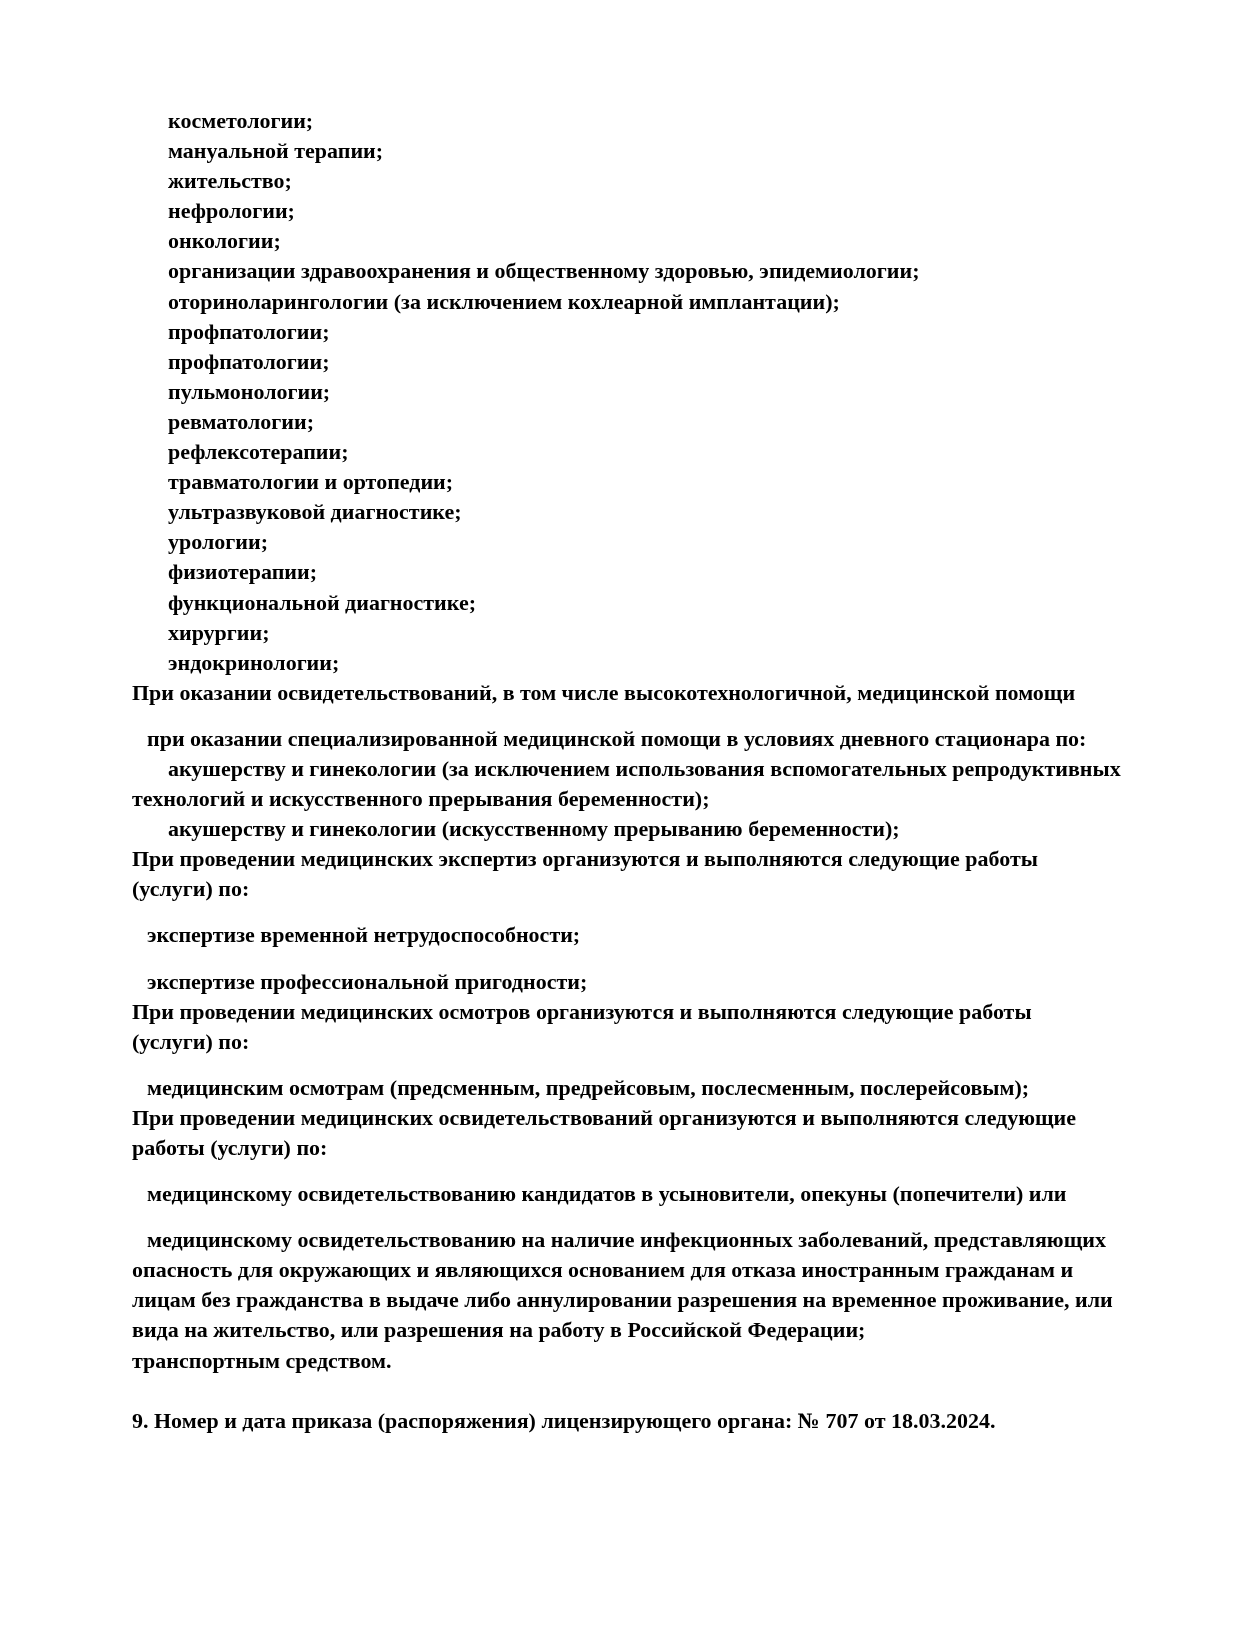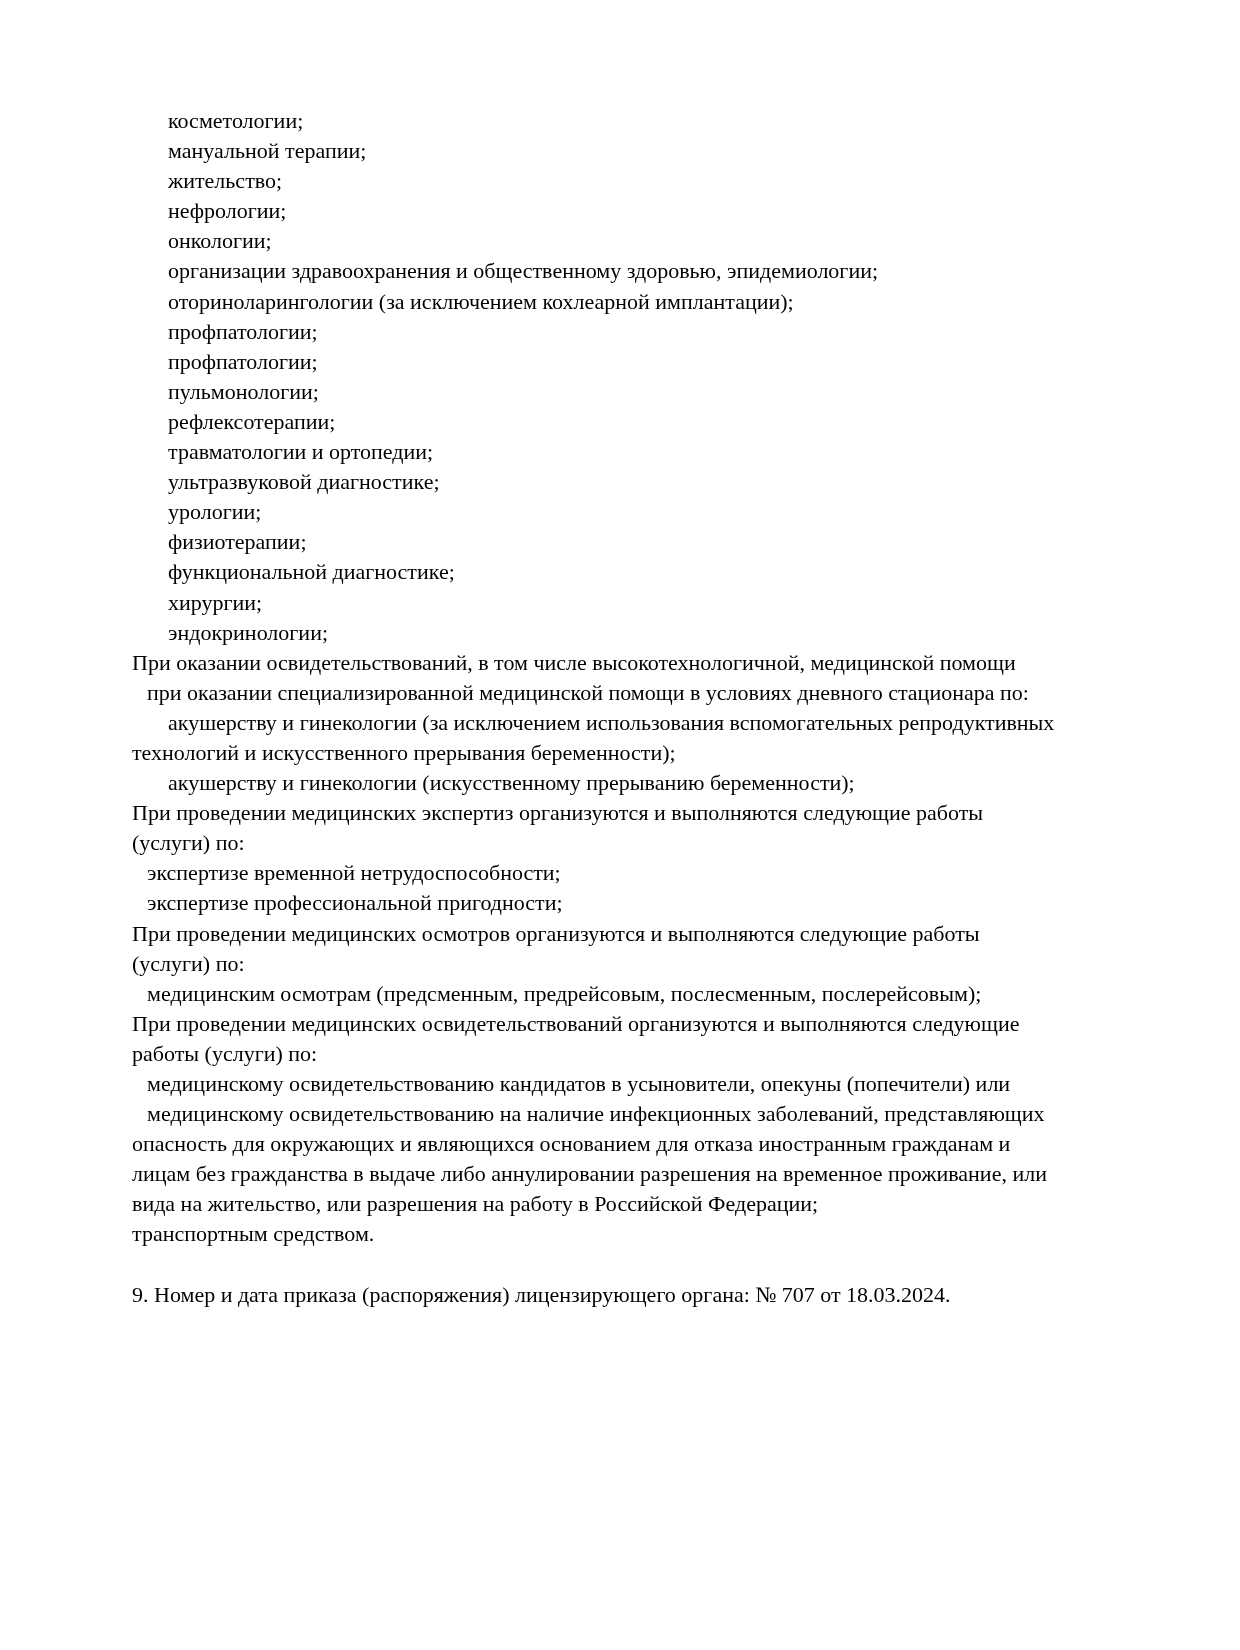--- a/index.html
+++ b/index.html
@@ -16,45 +16,46 @@
     font-family: "Liberation Serif", "DejaVu Serif", serif;
   }
   .text-block {
     position: absolute;
     left: 132px;
     top: 106px;
     right: 60px;
     color: #000000;
     font-size: 22px;
     line-height: 30.1px;
-    font-weight: 400;
+    font-weight: 700;
   }
   .line {
     white-space: pre;
     min-height: 30.1px;
   }
   .indent-0 { padding-left: 0; }
-  .indent-1 { padding-left: 15px; }
+  .indent-1 { padding-left: 15px; margin-top: 16px; }
   .indent-2 { padding-left: 36px; }
 </style>
 </head>
 <body>
 
 <div class="page">
   <div class="text-block" id="lines-container">
       <div class="line indent-2">косметологии;</div>
       <div class="line indent-2">мануальной терапии;</div>
       <div class="line indent-2">жительство;</div>
       <div class="line indent-2">нефрологии;</div>
       <div class="line indent-2">онкологии;</div>
       <div class="line indent-2">организации здравоохранения и общественному здоровью, эпидемиологии;</div>
       <div class="line indent-2">оториноларингологии (за исключением кохлеарной имплантации);</div>
       <div class="line indent-2">профпатологии;</div>
       <div class="line indent-2">профпатологии;</div>
       <div class="line indent-2">пульмонологии;</div>
+      <div class="line indent-2">ревматологии;</div>
       <div class="line indent-2">рефлексотерапии;</div>
       <div class="line indent-2">травматологии и ортопедии;</div>
       <div class="line indent-2">ультразвуковой диагностике;</div>
       <div class="line indent-2">урологии;</div>
       <div class="line indent-2">физиотерапии;</div>
       <div class="line indent-2">функциональной диагностике;</div>
       <div class="line indent-2">хирургии;</div>
       <div class="line indent-2">эндокринологии;</div>
       <div class="line indent-0">При оказании освидетельствований, в том числе высокотехнологичной, медицинской помощи</div>
       <div class="line indent-1">при оказании специализированной медицинской помощи в условиях дневного стационара по:</div>

